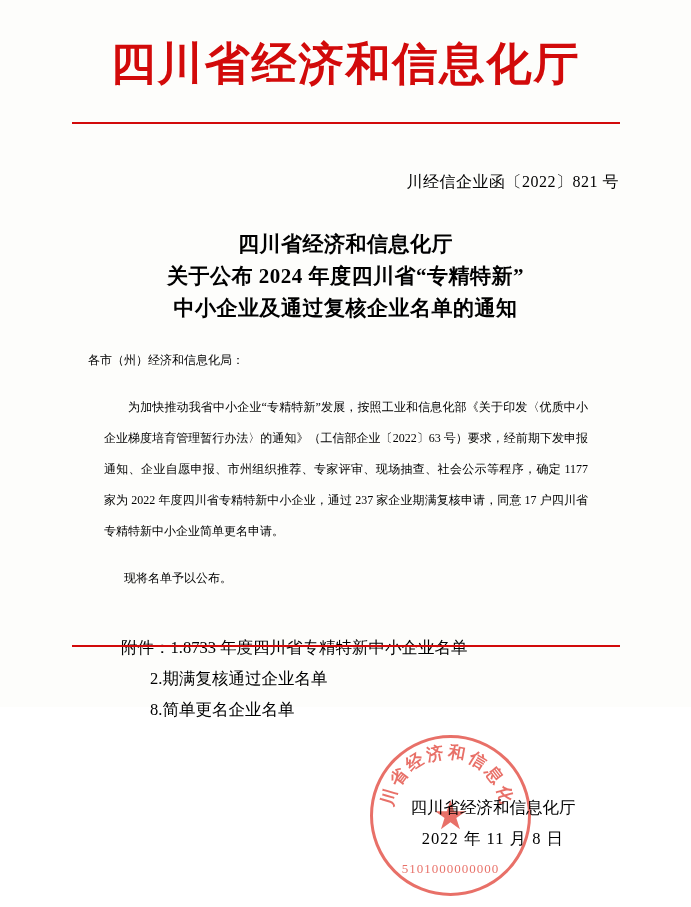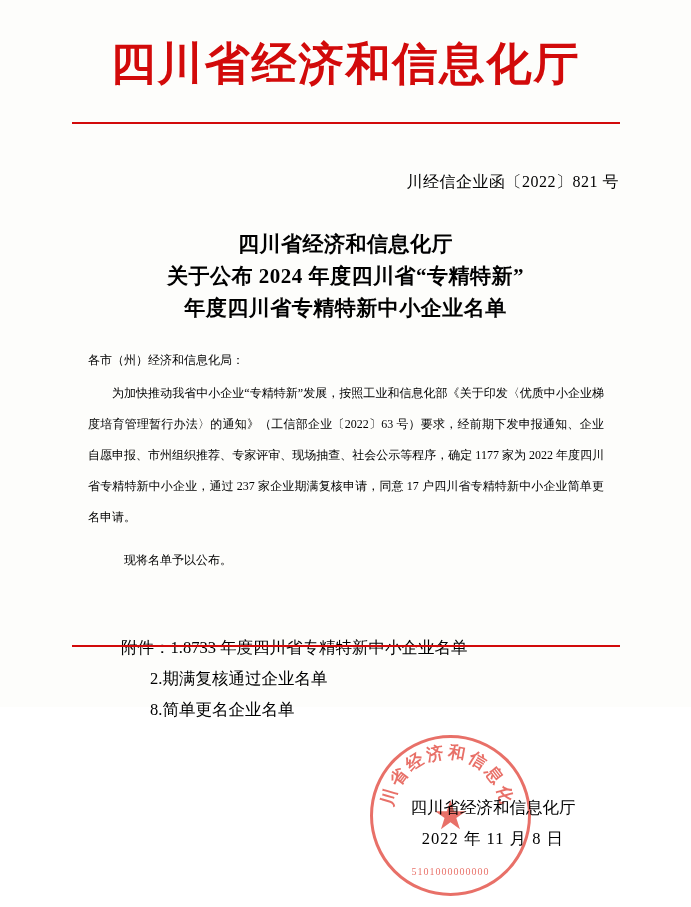--- a/index.html
+++ b/index.html
@@ -78,21 +78,21 @@
     width: 516px;
     font-size: 12px;
     line-height: 31px;
     text-align: justify;
     text-justify: inter-ideograph;
   }
   .salutation {
     margin: 0 0 2px 0;
   }
   .para {
-    margin: 0;
+    margin: 16px;
     text-indent: 2em;
   }
   .para-spaced {
     margin: 12px;
     text-indent: 2em;
   }
   
   .attachments {
     position: absolute;
     top: 632px;
@@ -150,21 +150,21 @@
     font-size: 40px;
     color: #e03a2f;
     line-height: 1;
   }
   .seal-bottom {
     position: absolute;
     bottom: 16px;
     left: 0;
     width: 100%;
     text-align: center;
-    font-size: 10px;
+    font-size: 13px;
     color: #e03a2f;
     letter-spacing: 1px;
   }
   
   .footer-rule {
     position: absolute;
     bottom: 60px;
     left: 72px;
     width: 548px;
     height: 2px;
@@ -179,21 +179,21 @@
   <div class="letterhead">
     <div class="letterhead-title">四川省经济和信息化厅</div>
   </div>
   <div class="header-rule"></div>
 
   <div class="doc-number">川经信企业函〔2022〕821 号</div>
 
   <div class="title-block">
     <div class="title-line">四川省经济和信息化厅</div>
     <div class="title-line">关于公布 2024 年度四川省“专精特新”</div>
-    <div class="title-line">年度四川省专精特新中小企业名单</div>
+    <div class="title-line">中小企业及通过复核企业名单的通知</div>
   </div>
 
   <div class="body-block">
     <p class="salutation">各市（州）经济和信息化局：</p>
     <p class="para">为加快推动我省中小企业“专精特新”发展，按照工业和信息化部《关于印发〈优质中小企业梯度培育管理暂行办法〉的通知》（工信部企业〔2022〕63 号）要求，经前期下发申报通知、企业自愿申报、市州组织推荐、专家评审、现场抽查、社会公示等程序，确定 1177 家为 2022 年度四川省专精特新中小企业，通过 237 家企业期满复核申请，同意 17 户四川省专精特新中小企业简单更名申请。</p>
     <p class="para-spaced">现将名单予以公布。</p>
   </div>
 
   <div class="attachments">
     <p class="att-first"><span>附件：</span><span>1.8733 年度四川省专精特新中小企业名单</span></p>

